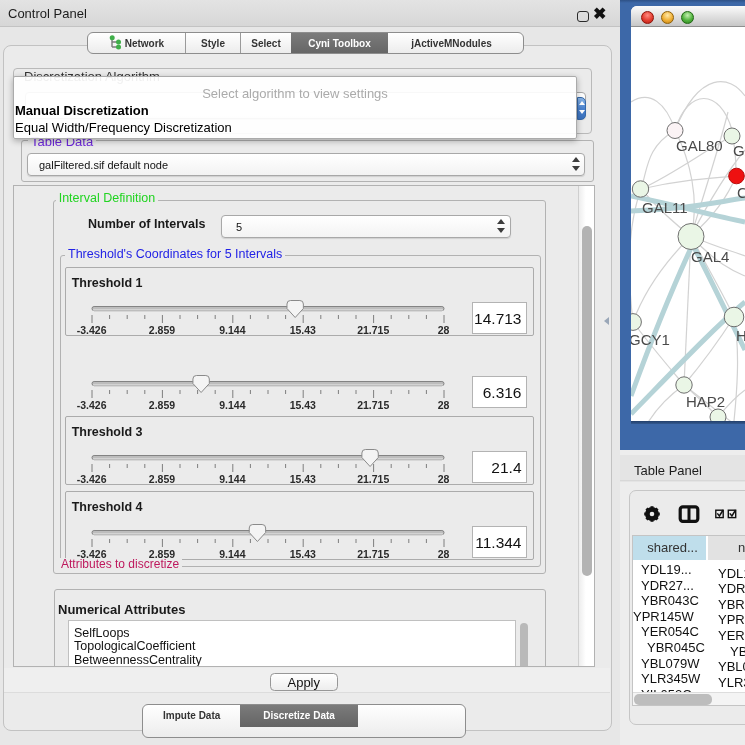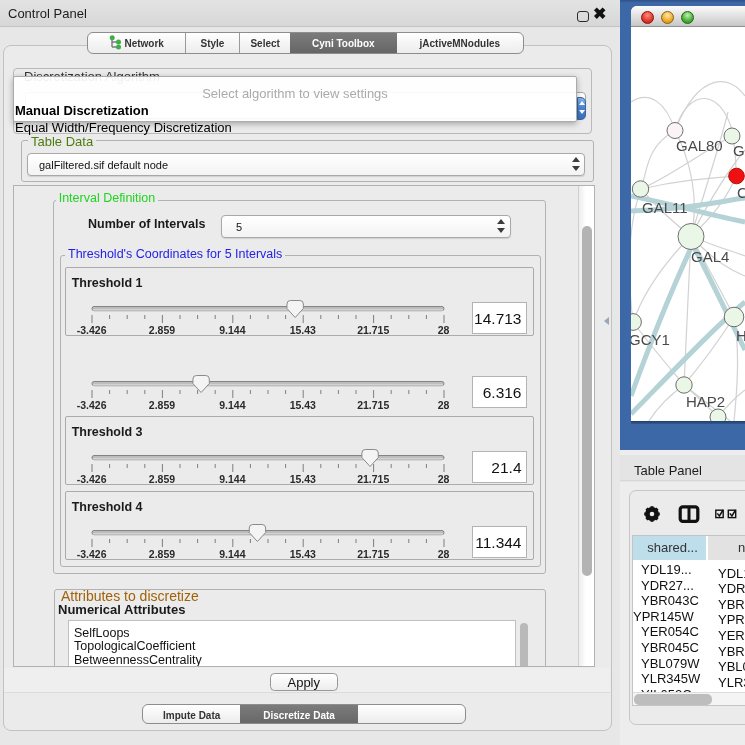--- a/index.html
+++ b/index.html
@@ -41,40 +41,40 @@
         <line x1="3" y1="3" x2="3" y2="12" stroke="#7a7a7a" stroke-width="1.4"></line>
         <line x1="3" y1="7" x2="9" y2="7" stroke="#7a7a7a" stroke-width="1.4"></line>
         <line x1="3" y1="12" x2="9" y2="12" stroke="#7a7a7a" stroke-width="1.4"></line>
         <circle cx="3.2" cy="2.8" r="2.5" fill="#3fae49"></circle>
         <circle cx="9.5" cy="7" r="2.5" fill="#3fae49"></circle>
         <circle cx="9.5" cy="12" r="2.5" fill="#3fae49"></circle>
       </svg>
     Network</div>
   <div class="tabseg" style="width:55px;border-left:1px solid #9a9a9a;">Style</div>
   <div class="tabseg" style="width:51px;border-left:1px solid #9a9a9a;">Select</div>
-  <div class="tabseg" style="width:107px;background:linear-gradient(#7b7b7b,#646464);color:#fff;">Cyni Toolbox</div>
+  <div class="tabseg" style="width:97px;background:linear-gradient(#7b7b7b,#646464);color:#fff;">Cyni Toolbox</div>
   <div class="tabseg" style="width:127px;">jActiveMNodules</div>
 </div>
 
 <div class="abs" style="left:13px;top:68px;width:579px;height:66px;border:1px solid #b9b9b9;border-radius:4px;background:#ebebeb;box-sizing:border-box;"></div>
 <div class="abs" style="left:24px;top:69px;font-size:13px;color:#333;">Discretization Algorithm</div>
 <div class="combo" style="left:25px;top:92px;width:561px;height:27px;"></div>
 <div class="abs" style="left:576.5px;top:97px;width:9.5px;height:22.5px;background:linear-gradient(#8ab6e8,#4a82cf 50%,#3b71bd);border:1px solid #3568a8;border-radius:0 5px 5px 0;box-sizing:border-box;"></div>
 <div class="abs" style="left:578.5px;top:101px;width:0;height:0;border-left:3px solid transparent;border-right:3px solid transparent;border-bottom:4px solid #fff;"></div>
 <div class="abs" style="left:578.5px;top:110px;width:0;height:0;border-left:3px solid transparent;border-right:3px solid transparent;border-top:4px solid #fff;"></div>
 
 <div class="gbox" style="left:21px;top:140px;width:571px;height:40px;"></div>
-<div class="grouplabel" style="left:28px;top:135px;color:#4d7c0f;background:#eaeaea;">Table Data</div>
+<div class="grouplabel" style="left:28px;top:135px;color:#6d28d9;background:#eaeaea;">Table Data</div>
 <div class="combo" style="left:27px;top:153px;width:558px;height:23px;">
   <div class="ctext" style="line-height:22px;">galFiltered.sif default node</div>
 </div>
 <div class="arr arrup abs" style="left:572px;top:157px;"></div>
 <div class="arr arrdn abs" style="left:572px;top:166px;"></div>
 
-<div class="abs" style="left:13px;top:76px;width:564px;height:46px;background:rgba(255,255,255,0.92);border:1px solid #ababab;box-shadow:0 2px 6px rgba(0,0,0,0.3);border-radius:2px;box-sizing:border-box;z-index:30;">
+<div class="abs" style="left:13px;top:76px;width:564px;height:63px;background:rgba(255,255,255,0.92);border:1px solid #ababab;box-shadow:0 2px 6px rgba(0,0,0,0.3);border-radius:2px;box-sizing:border-box;z-index:30;">
   <div style="position:absolute;left:0;top:9px;width:100%;text-align:center;font-size:13px;color:#ababab;">Select algorithm to view settings</div>
   <div style="position:absolute;left:1px;top:26px;font-size:13px;font-weight:bold;color:#000;">Manual Discretization</div>
   <div style="position:absolute;left:1px;top:43px;font-size:13px;color:#000;">Equal Width/Frequency Discretization</div>
 </div>
 
 <div class="abs" style="left:13px;top:185px;width:582px;height:482px;border:1px solid #b2b2b2;background:#ebebeb;box-sizing:border-box;overflow:hidden;" id="vp">
 
   <div class="gbox" style="left:39px;top:13.5px;width:490.5px;height:372.5px;"></div>
   <div class="grouplabel" style="left:41.7px;top:6px;color:#21d421;font-size:12.5px;">Interval Definition</div>
   <div class="abs" style="left:74px;top:31px;font-size:12.5px;font-weight:bold;color:#1a1a1a;">Number of Intervals</div>
@@ -94,21 +94,21 @@
 
   <div class="tbox" style="top:230.4px;">
       <div class="tlabel">Threshold 3</div>
     </div>
 
   <div class="tbox" style="top:305.1px;">
       <div class="tlabel">Threshold 4</div>
     </div>
 
   <div class="gbox" style="left:40px;top:403px;width:490px;height:80px;"></div>
-  <div class="grouplabel" style="left:44px;top:404px;color:#a16207;font-size:14px;">Attributes to discretize</div>
+  <div class="grouplabel" style="left:44px;top:372px;color:#be185d;font-size:12px;">Attributes to discretize</div>
   <div class="abs" style="left:44px;top:416px;font-size:13px;font-weight:bold;color:#1a1a1a;">Numerical Attributes</div>
   <div class="abs" style="left:54px;top:434px;width:448px;height:60px;background:#fff;border:1px solid #c0c0c0;box-sizing:border-box;">
     <div class="listitem" style="margin-top:5.5px;">SelfLoops</div>
     <div class="listitem">TopologicalCoefficient</div>
     <div class="listitem">BetweennessCentrality</div>
   </div>
   <div class="abs" style="left:506px;top:437px;width:8px;height:50px;background:#b9b9b9;border-radius:4px;"></div>
 
   <div class="abs" style="left:564px;top:0;width:17px;height:482px;background:linear-gradient(90deg,#ededed,#ffffff 40%,#ffffff);border-left:1px solid #cfcfcf;"></div>
   <div class="abs" style="left:568px;top:40px;width:9.5px;height:350px;background:#b3b3b3;border-radius:5px;"></div>
@@ -248,21 +248,21 @@
     <div class="ticklabel" style="left:329.20000000000005px;top:362.1px;">21.715</div>
     <div class="ticklabel" style="left:399.6px;top:362.1px;">28</div>
     <div class="valbox" style="left:457.5px;top:339.6px;">11.344</div>
   </div>
 
 <div class="abs" style="left:4px;top:668px;width:606px;height:24px;background:#efefef;"></div>
 <div class="abs" style="left:4px;top:692px;width:606px;height:1px;background:#dcdcdc;"></div>
 
 <div class="abs" style="left:270px;top:672.5px;width:67.5px;height:18px;background:linear-gradient(#ffffff,#ededed);border:1px solid #979797;border-radius:4.5px;box-sizing:border-box;text-align:center;font-size:13px;color:#111;line-height:17px;">Apply</div>
 
-<div class="abs" style="left:142px;top:704px;width:324px;height:20px;display:flex;border:1px solid #8d8d8d;border-radius:6px;background:linear-gradient(#ffffff,#ececec);box-sizing:border-box;overflow:hidden;justify-content:center;">
+<div class="abs" style="left:142px;top:704px;width:324px;height:34px;display:flex;border:1px solid #8d8d8d;border-radius:6px;background:linear-gradient(#ffffff,#ececec);box-sizing:border-box;overflow:hidden;justify-content:center;">
   <div class="tabseg" style="width:98px;">Impute Data</div>
   <div class="tabseg" style="width:118px;background:linear-gradient(#7b7b7b,#646464);color:#fff;">Discretize Data</div>
   <div class="tabseg" style="width:108px;margin-top:48px;">Infer Network</div>
 </div>
 
 <div class="abs" style="left:604px;top:317px;width:0;height:0;border-top:4px solid transparent;border-bottom:4px solid transparent;border-right:5px solid #9aa7b8;"></div>
 
 <div class="abs" style="left:620px;top:0;width:125px;height:450px;background:linear-gradient(#2e5186 0px,#3d68a8 3px,#3d68a8);"></div>
 
 <div class="abs" style="left:631px;top:6px;width:114px;height:414.5px;background:#fff;border-radius:6px 0 0 0;"></div>
@@ -359,21 +359,21 @@
 
 <div class="abs" style="left:632px;top:535px;width:113px;height:171px;background:#fff;border:1px solid #c4c4c4;border-right:none;box-sizing:border-box;overflow:hidden;">
   <div style="position:absolute;left:0;top:0;width:74px;height:24px;background:#bfdeeb;border-right:1px solid #fff;box-sizing:border-box;text-align:center;text-indent:6px;font-size:13px;color:#333;line-height:24px;">shared...</div>
   <div style="position:absolute;left:75px;top:0;width:120px;height:24px;background:#e2e2e2;box-sizing:border-box;font-size:13px;color:#333;line-height:24px;padding-left:30px;">name</div>
   <div id="rows" style="position:absolute;left:0;top:26px;width:100%;font-size:13px;color:#111;">
       <div style="height:15.6px;line-height:15.6px;white-space:nowrap;"><span style="display:inline-block;padding-left:8px;width:85px;box-sizing:border-box;overflow:hidden;">YDL19...</span><span style="display:inline-block;">YDL1</span></div>
       <div style="height:15.6px;line-height:15.6px;white-space:nowrap;"><span style="display:inline-block;padding-left:8px;width:85px;box-sizing:border-box;overflow:hidden;">YDR27...</span><span style="display:inline-block;">YDR2</span></div>
       <div style="height:15.6px;line-height:15.6px;white-space:nowrap;"><span style="display:inline-block;padding-left:8px;width:85px;box-sizing:border-box;overflow:hidden;">YBR043C</span><span style="display:inline-block;">YBR0</span></div>
       <div style="height:15.6px;line-height:15.6px;white-space:nowrap;"><span style="display:inline-block;width:85px;box-sizing:border-box;overflow:hidden;">YPR145W</span><span style="display:inline-block;">YPR1</span></div>
       <div style="height:15.6px;line-height:15.6px;white-space:nowrap;"><span style="display:inline-block;padding-left:8px;width:85px;box-sizing:border-box;overflow:hidden;">YER054C</span><span style="display:inline-block;">YER0</span></div>
-      <div style="height:15.6px;line-height:15.6px;white-space:nowrap;"><span style="display:inline-block;padding-left:8px;width:85px;box-sizing:border-box;overflow:hidden;">YBR045C</span><span style="display:inline-block;">YBR0</span></div>
+      <div style="height:15.6px;line-height:15.6px;white-space:nowrap;"><span style="display:inline-block;padding-left:2px;width:85px;box-sizing:border-box;overflow:hidden;margin-left:12px;">YBR045C</span><span style="display:inline-block;">YBR0</span></div>
       <div style="height:15.6px;line-height:15.6px;white-space:nowrap;"><span style="display:inline-block;padding-left:8px;width:85px;box-sizing:border-box;overflow:hidden;">YBL079W</span><span style="display:inline-block;">YBL0</span></div>
       <div style="height:15.6px;line-height:15.6px;white-space:nowrap;"><span style="display:inline-block;padding-left:8px;width:85px;box-sizing:border-box;overflow:hidden;">YLR345W</span><span style="display:inline-block;">YLR3</span></div>
       <div style="height:15.6px;line-height:15.6px;white-space:nowrap;"><span style="display:inline-block;padding-left:8px;width:85px;box-sizing:border-box;overflow:hidden;">YIL052C</span><span style="display:inline-block;">YIL0</span></div>
     </div>
 
   <div style="position:absolute;left:0;top:156px;width:112px;height:15px;background:#f4f4f4;border-top:1px solid #ddd;"></div>
   <div style="position:absolute;left:1px;top:158px;width:78px;height:11px;background:#bdbdbd;border-radius:5px;"></div>
 </div>
 
 </body></html>

